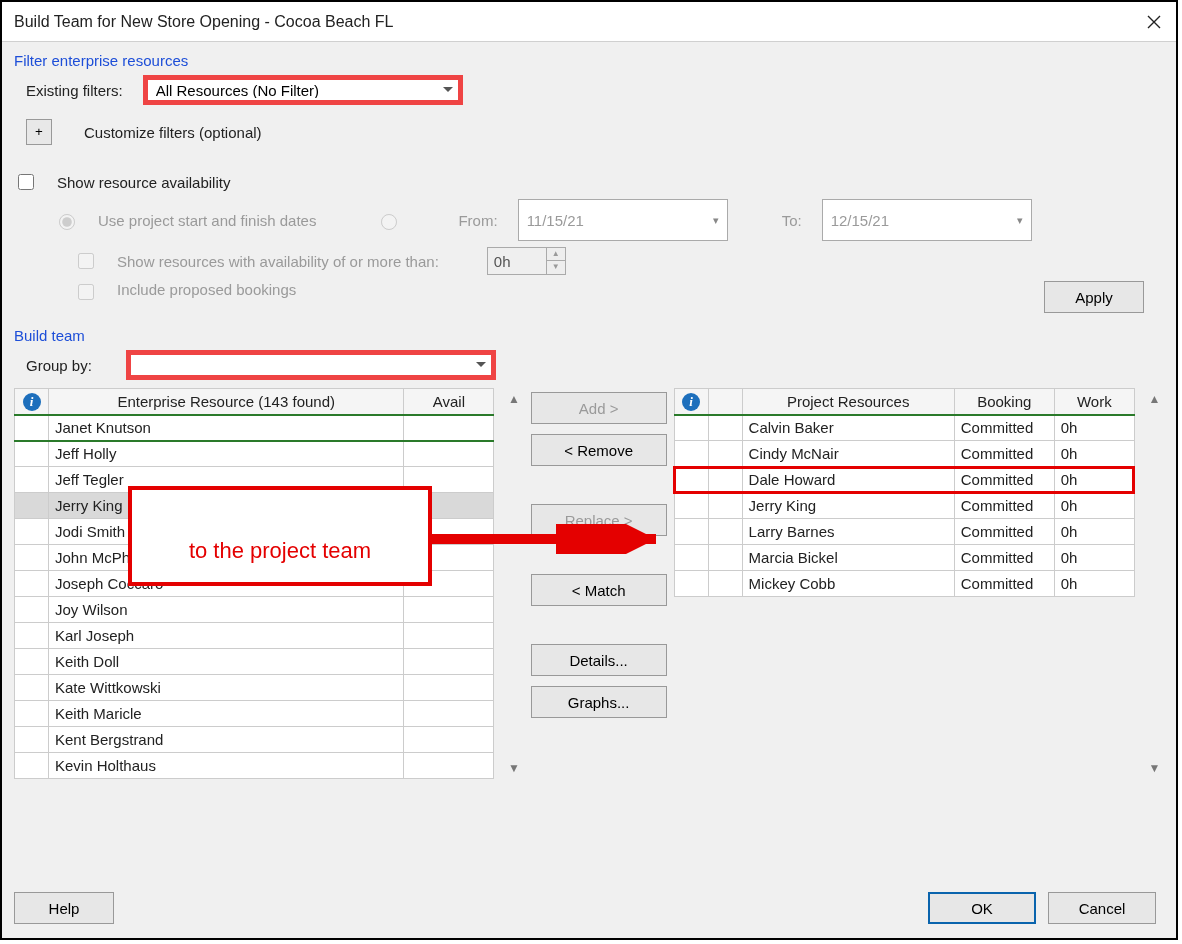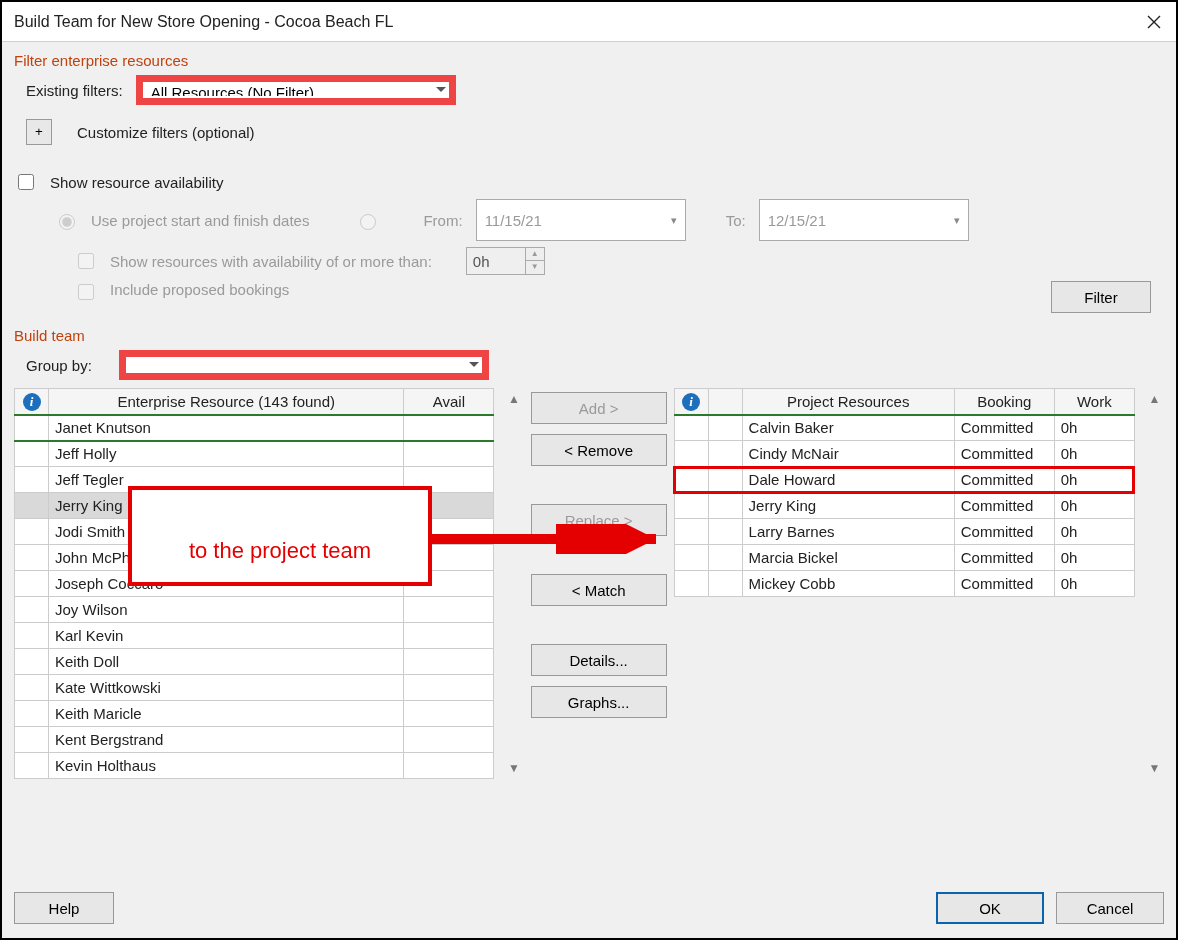--- a/index.html
+++ b/index.html
@@ -32,35 +32,35 @@
   }
   .titlebar .title { flex:1; }
   .titlebar .closex {
     cursor:pointer;
     width:20px; height:20px;
     display:flex; align-items:center; justify-content:center;
   }
   .content {
     padding: 10px 12px;
   }
-  .legendlbl { font-size:15px; color:#c2410c; padding-right:8px; }
-  .row { display:flex; align-items:center; gap:13px; margin:6px 0; }
+  .legendlbl { font-size:15px; color:#1d4ed8; padding-right:8px; }
+  .row { display:flex; align-items:center; gap:20px; margin:6px 0; }
   .indent1 { padding-left: 12px; }
   .indent2 { padding-left: 40px; }
   .indent3 { padding-left: 60px; }
   .plusbtn {
     width: 26px; height:26px;
     border:1px solid #999;
     background:#e8e8e8;
     text-align:center;
     line-height:22px;
   }
   select.combo, .combo {
     height: 30px;
-    border:7px solid #ef4444;
+    border:5px solid #ef4444;
     background:#fff;
     font-size:15px;
     padding: 2px 26px 2px 8px;
     appearance: none;
     position:relative;
   }
   .combo-wrap { position:relative; display:inline-block; }
   .combo-wrap::after {
     content:""; position:absolute; right:10px; top:12px;
     border:5px solid transparent; border-top-color:#555;
@@ -167,21 +167,21 @@
     line-height:1.35;
   }
   .callout-arrow {
     position:absolute;
     left:428px; top:522px;
     width:240px; height:30px;
     z-index:49;
   }
   .bottom-bar {
     position:absolute;
-    left:12px; right:12px; bottom:14px;
+    left:12px; right:20px; bottom:14px;
     display:flex;
     align-items:center;
   }
   .bottom-bar .spacer { flex:1; }
   .grpby .combo { width:370px; }
   .filters .combo { width:320px; }
   .clearfix::after { content:""; display:table; clear:both; }
 </style>
 </head>
 <body>
@@ -246,21 +246,21 @@
             <div>▲</div>
             <div>▼</div>
           </span>
       </span>
     </div>
 
     <div class="row indent3 disabled clearfix" style="align-items:flex-start;">
       <input type="checkbox" class="wincb" disabled="" style="">
       <span>Include proposed bookings</span>
       <span style="flex:1;"></span>
-      <button class="btn" style="width:100px;">Filter</button>
+      <button class="btn" style="width:100px;">Apply</button>
     </div>
 
     <div class="legendlbl" style="margin-top:14px;">Build team</div>
 
     <div class="row indent1 grpby" style="">
       <span style="width:80px;">Group by:</span>
       <span class="combo-wrap">
         <select class="combo">
           <option></option>
         </select>
@@ -314,21 +314,21 @@
                 <td>Joseph Coccaro</td>
                 <td></td>
               </tr>
               <tr>
                 <td class="iconcol"></td>
                 <td>Joy Wilson</td>
                 <td></td>
               </tr>
               <tr>
                 <td class="iconcol"></td>
-                <td>Karl Kevin</td>
+                <td>Karl Joseph</td>
                 <td></td>
               </tr>
               <tr>
                 <td class="iconcol"></td>
                 <td>Keith Doll</td>
                 <td></td>
               </tr>
               <tr>
                 <td class="iconcol"></td>
                 <td>Kate Wittkowski</td>

